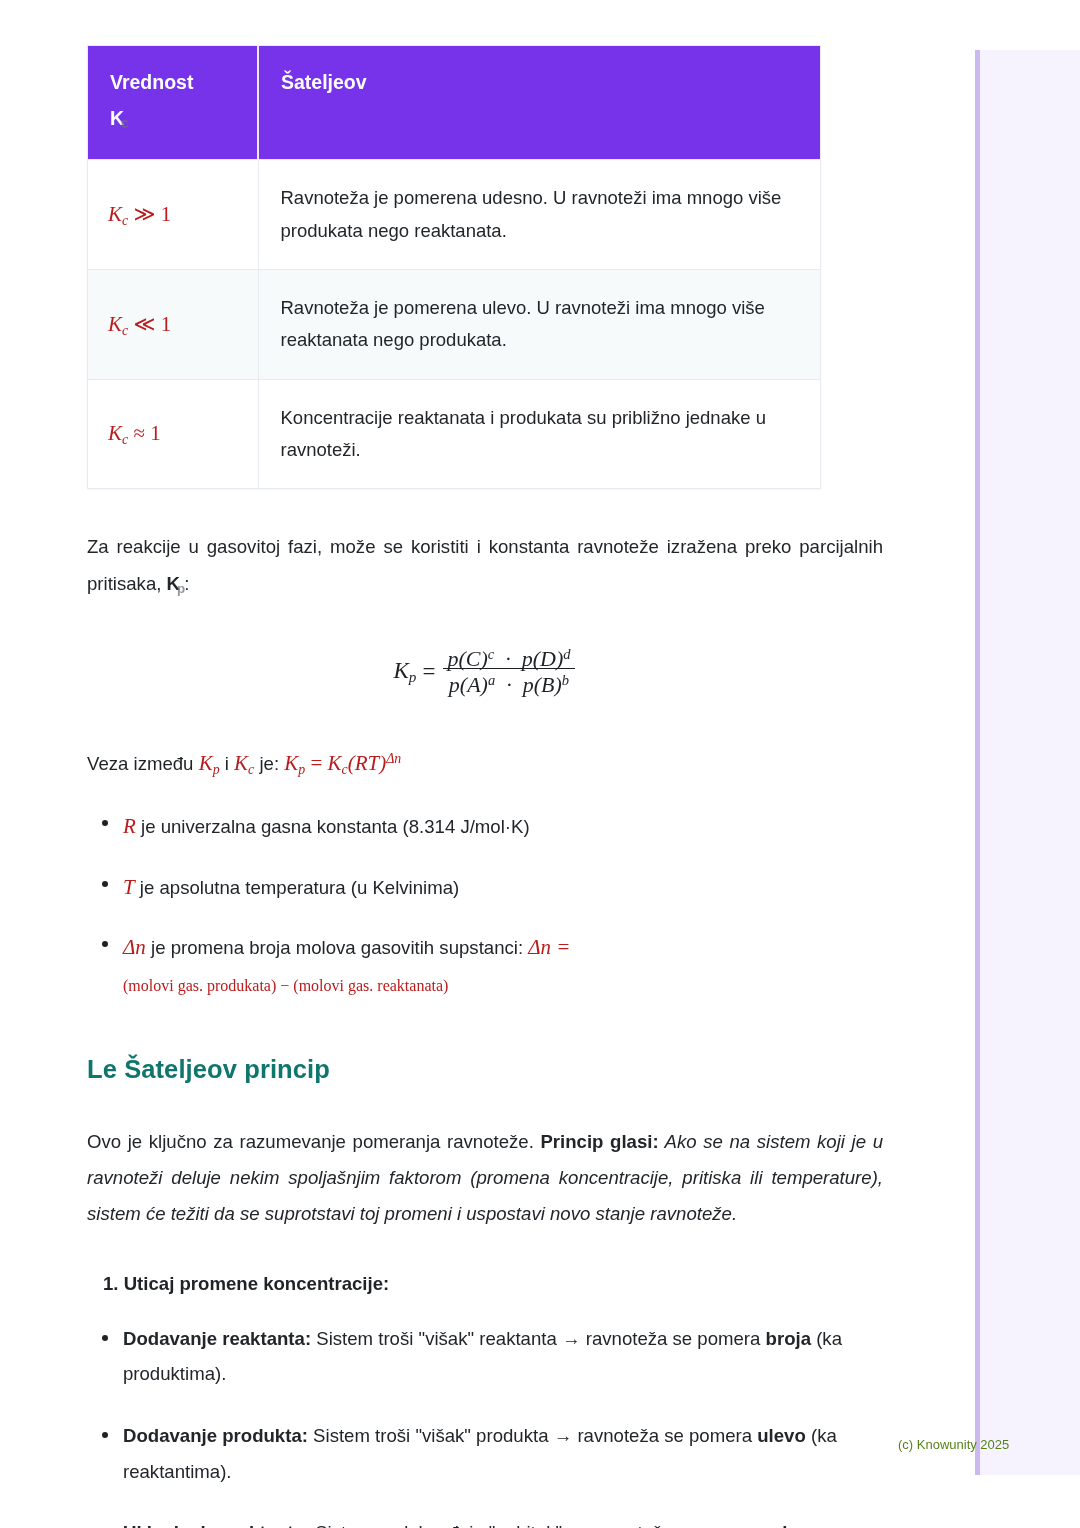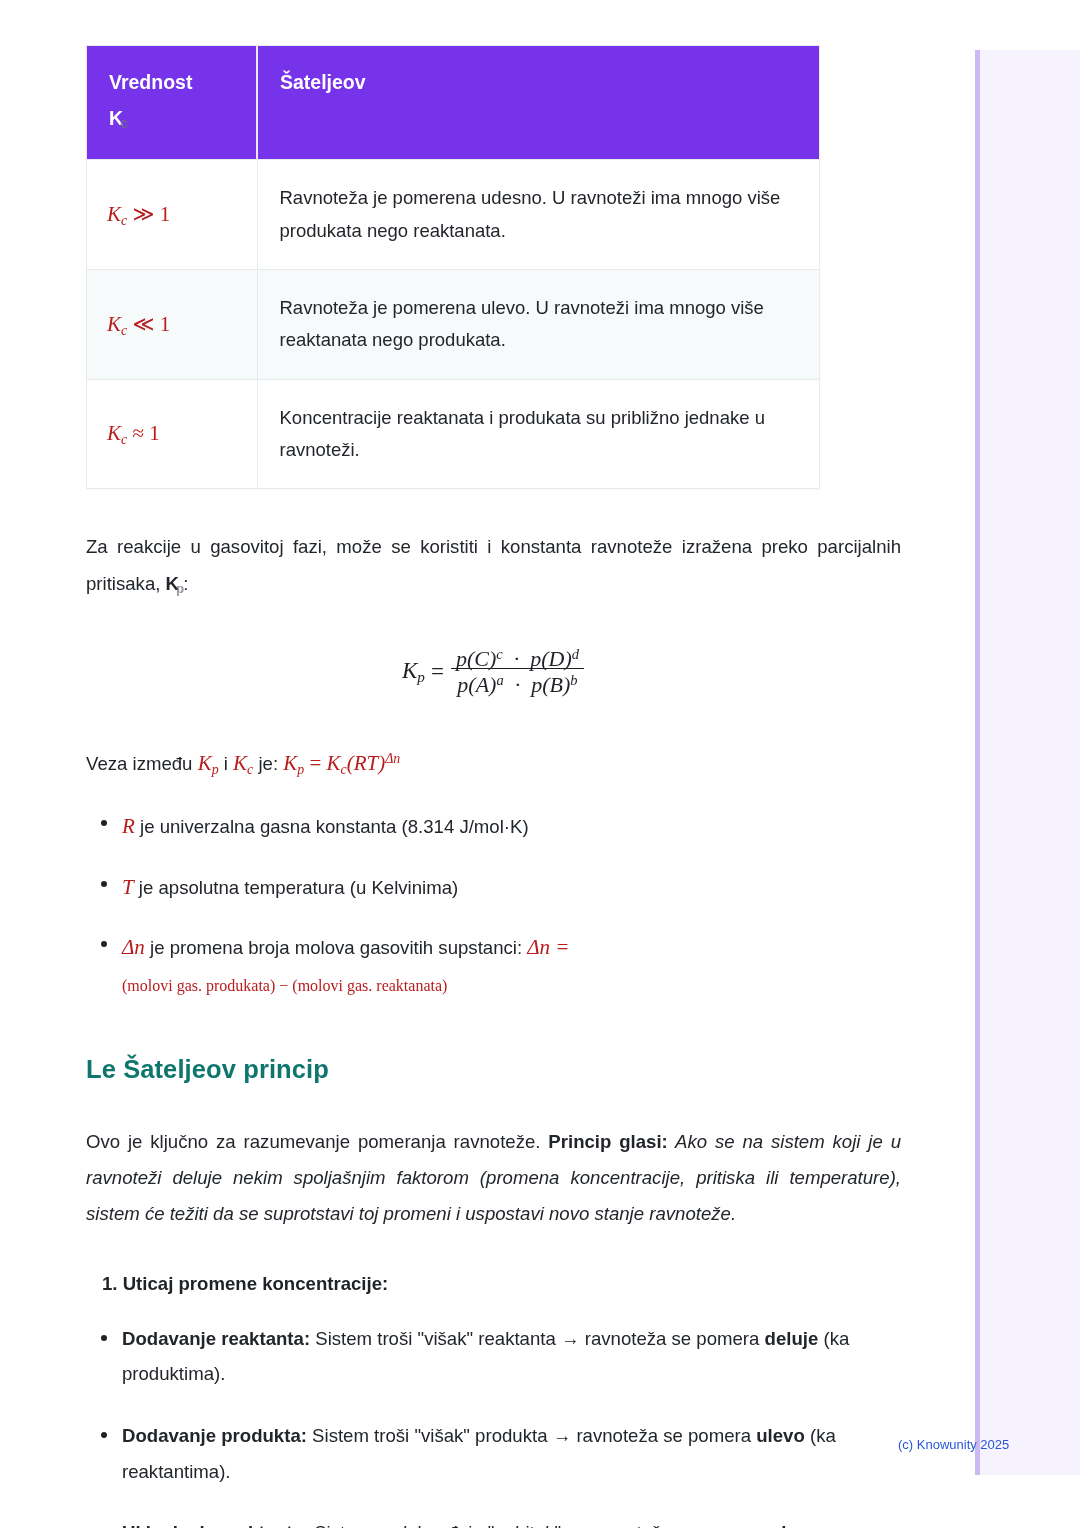--- a/index.html
+++ b/index.html
@@ -24,26 +24,26 @@
     width: 105px;
     height: 1425px;
     background: #f6f2fe;
     border-left: 5px solid #cdb9f2;
     box-sizing: border-box;
   }
 
   
   #page {
     position: absolute;
-    left: 18px;
+    left: 0;
     top: 0;
     width: 975px;
     height: 1528px;
     box-sizing: border-box;
-    padding: 45px 92px 0 68px;
+    padding: 45px 92px 0 87px;
   }
 
   
   .kc-table {
     width: 734px;
     border-collapse: collapse;
     border: 1px solid #e7eaee;
     table-layout: fixed;
     margin: 0 0 0 0;
     box-shadow: 0 1px 2px rgba(16,24,40,.04);
@@ -182,21 +182,21 @@
   }
 
   ul.bul2 { margin-top: 26px; }
   ul.bul2 > li { margin-bottom: 26px; }
 
   #watermark {
     position: absolute;
     left: 898px;
     top: 1437px;
     font-size: 13px;
-    color: #1d4ed8;
+    color: #4d7c0f;
     white-space: nowrap;
     opacity: .95;
   }
 </style>
 </head>
 <body>
 
 <div id="right-panel"></div>
 
 <div id="page">
@@ -256,20 +256,20 @@
     <li><span class="mth">Δn</span><span> je promena broja molova gasovitih supstanci: </span><span class="mth">Δn =</span><br><span class="mth" style="font-style:normal;font-size:16px;">(molovi gas. produkata) − (molovi gas. reaktanata)</span></li>
   </ul>
 
   <h2 class="section">Le Šateljeov princip</h2>
 
   <p class="body italic-quote"><span>Ovo je ključno za razumevanje pomeranja ravnoteže. </span><b>Princip glasi:</b><em> Ako se na sistem koji je u ravnoteži deluje nekim spoljašnjim faktorom (promena koncentracije, pritiska ili temperature), sistem će težiti da se suprotstavi toj promeni i uspostavi novo stanje ravnoteže.</em></p>
 
   <p class="numhead">1. Uticaj promene koncentracije:</p>
 
   <ul class="bul bul2">
-    <li><b>Dodavanje reaktanta:</b><span> Sistem troši "višak" reaktanta → ravnoteža se pomera </span><b>deluje</b><span> (ka produktima).</span></li>
+    <li><b>Dodavanje reaktanta:</b><span> Sistem troši "višak" reaktanta → ravnoteža se pomera </span><b>broja</b><span> (ka produktima).</span></li>
     <li><b>Dodavanje produkta:</b><span> Sistem troši "višak" produkta → ravnoteža se pomera </span><b>ulevo</b><span> (ka reaktantima).</span></li>
     <li><b>Uklanjanje reaktanta:</b><span> Sistem nadoknađuje "gubitak" → ravnoteža se pomera </span><b>ulevo</b><span>.</span></li>
   </ul>
 
 </div>
 
 <div id="watermark">(c) Knowunity 2025</div>
 
 </body></html>

